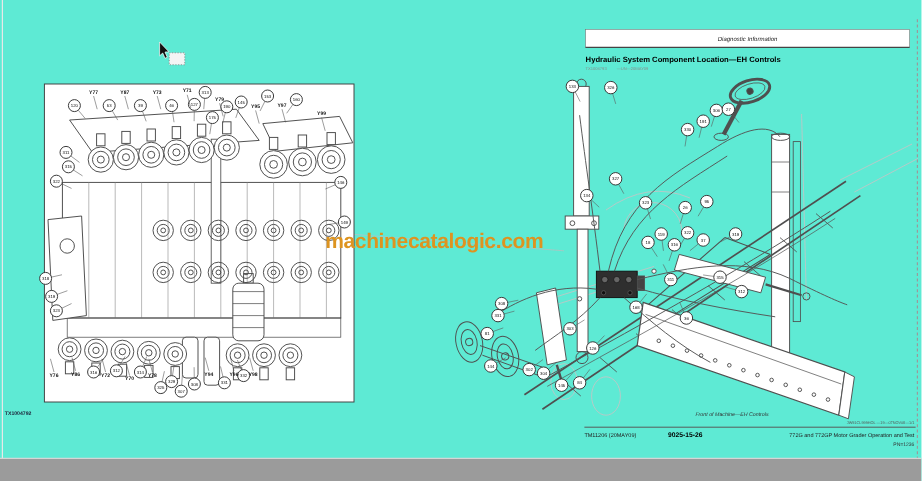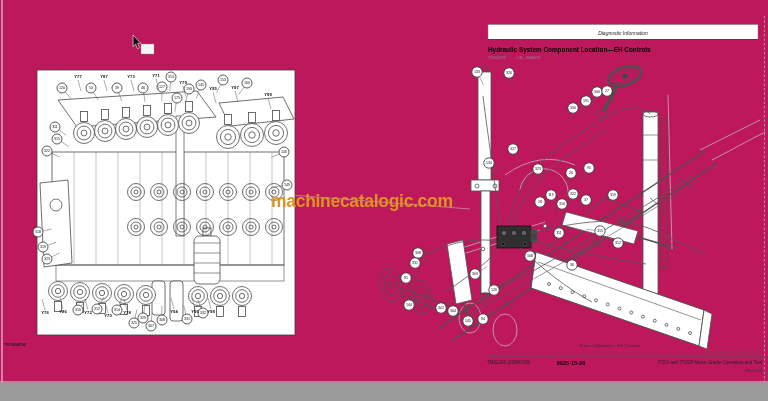--- a/index.html
+++ b/index.html
@@ -1,16 +1,16 @@
 <!DOCTYPE html>
 <html><head>
 <meta charset="utf-8">
 <style>
   html,body{margin:0;padding:0;background:#ffffff;}
-  .stage{position:relative;width:768px;height:401px;overflow:hidden;background:#be185d;
+  .stage{position:relative;width:768px;height:401px;overflow:hidden;background:#5eead4;
          font-family:"Liberation Sans",sans-serif;}
   svg{position:absolute;left:0;top:0;}
   svg text{font-family:"Liberation Sans",sans-serif;}
 </style>
 </head>
 <body>
 
 <div class="stage">
 <svg width="768" height="401" viewBox="0 0 768 401">
 

